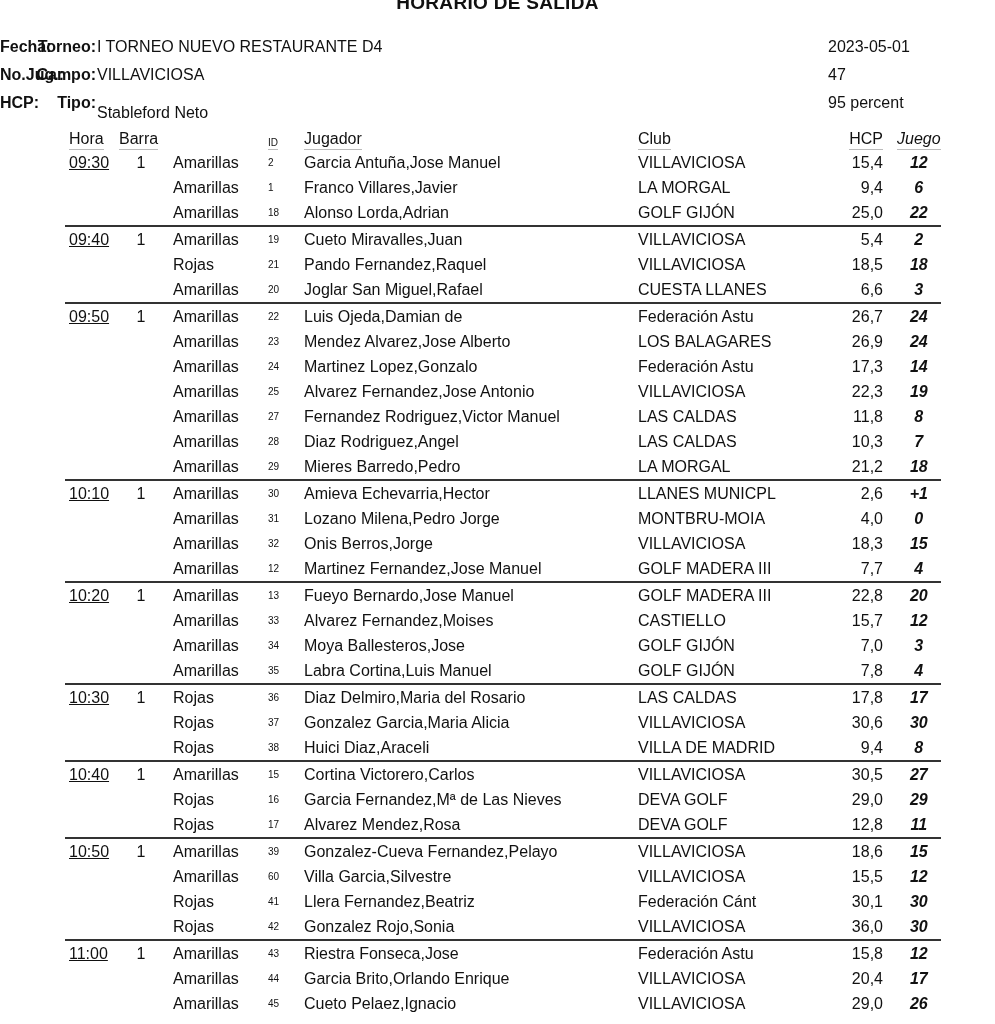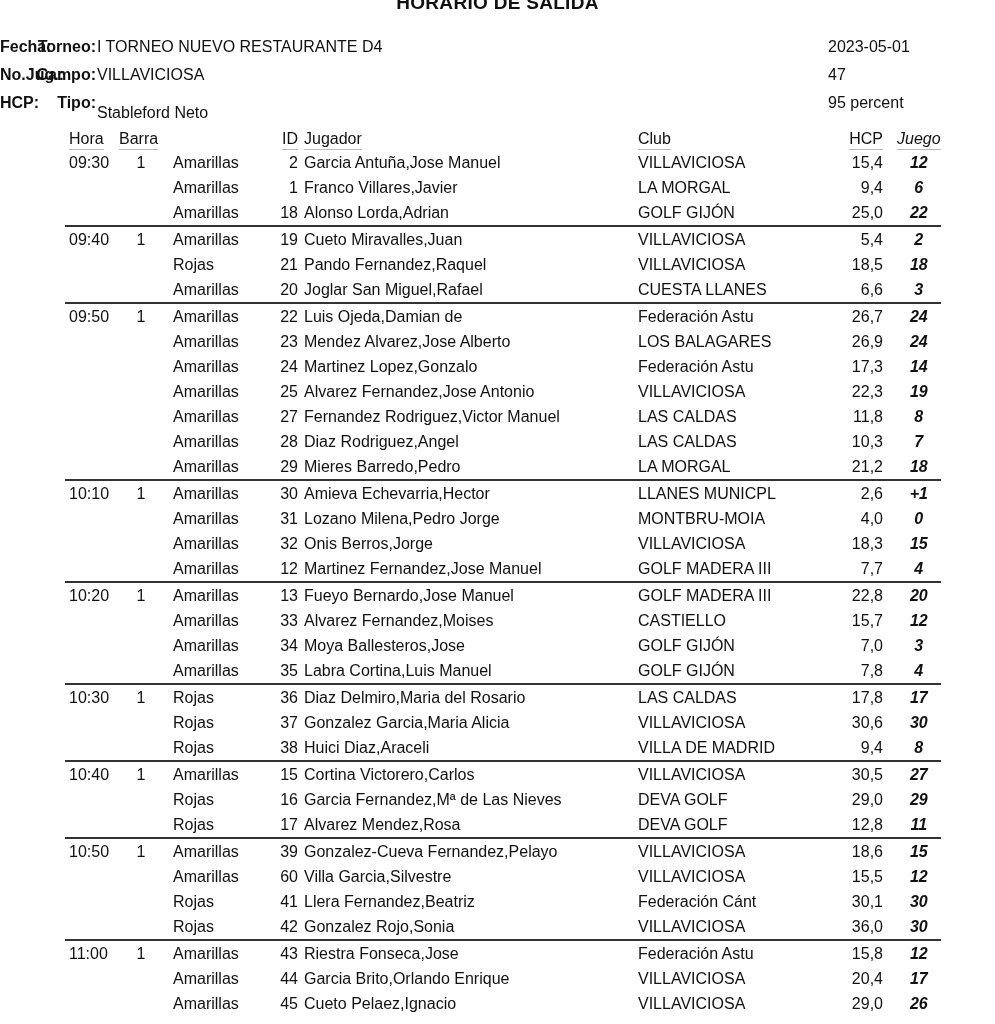--- a/index.html
+++ b/index.html
@@ -9,24 +9,24 @@
            font-weight:bold; font-size:19px; letter-spacing:0.3px; }
   .meta { position:absolute; font-size:16px; white-space:nowrap; }
   .meta b { font-weight:bold; }
   .ml { left:0; width:96px; text-align:right; }
   .mr { width:824px; text-align:left; }
   table { position:absolute; left:65px; top:126px; border-collapse:collapse; font-size:16px; }
   th { font-weight:normal; text-align:left; padding:0; height:24px; vertical-align:bottom; }
   th span { display:inline-block; border-bottom:1px solid #bbb; padding:0 0 1px 0; }
   td { padding:0; height:25px; white-space:nowrap; vertical-align:middle; }
   tr.grp-start td { border-top:2px solid #333; }
-  .c-hora { width:50px; padding-left:4px; }
+  .c-hora { width:50px; padding-left:4px;text-decoration:underline; }
   .c-barra { width:44px; text-align:center; }
   .c-tee { width:95px; padding-left:10px; }
-  .c-id { width:30px; text-align:right; font-size:16px; padding-right:6px; }
+  .c-id { width:30px; text-align:left; font-size:10px; padding-right:6px; }
   .c-name { width:330px; }
   .c-club { width:190px; padding-left:4px;margin-left:12px; }
   .c-hcp { width:55px; text-align:right; padding-right:14px; }
   .c-juego { width:40px; text-align:center; font-weight:bold;font-style:italic; }
 </style>
 </head>
 <body>
 
 <div class="title">HORARIO DE SALIDA</div>
 

